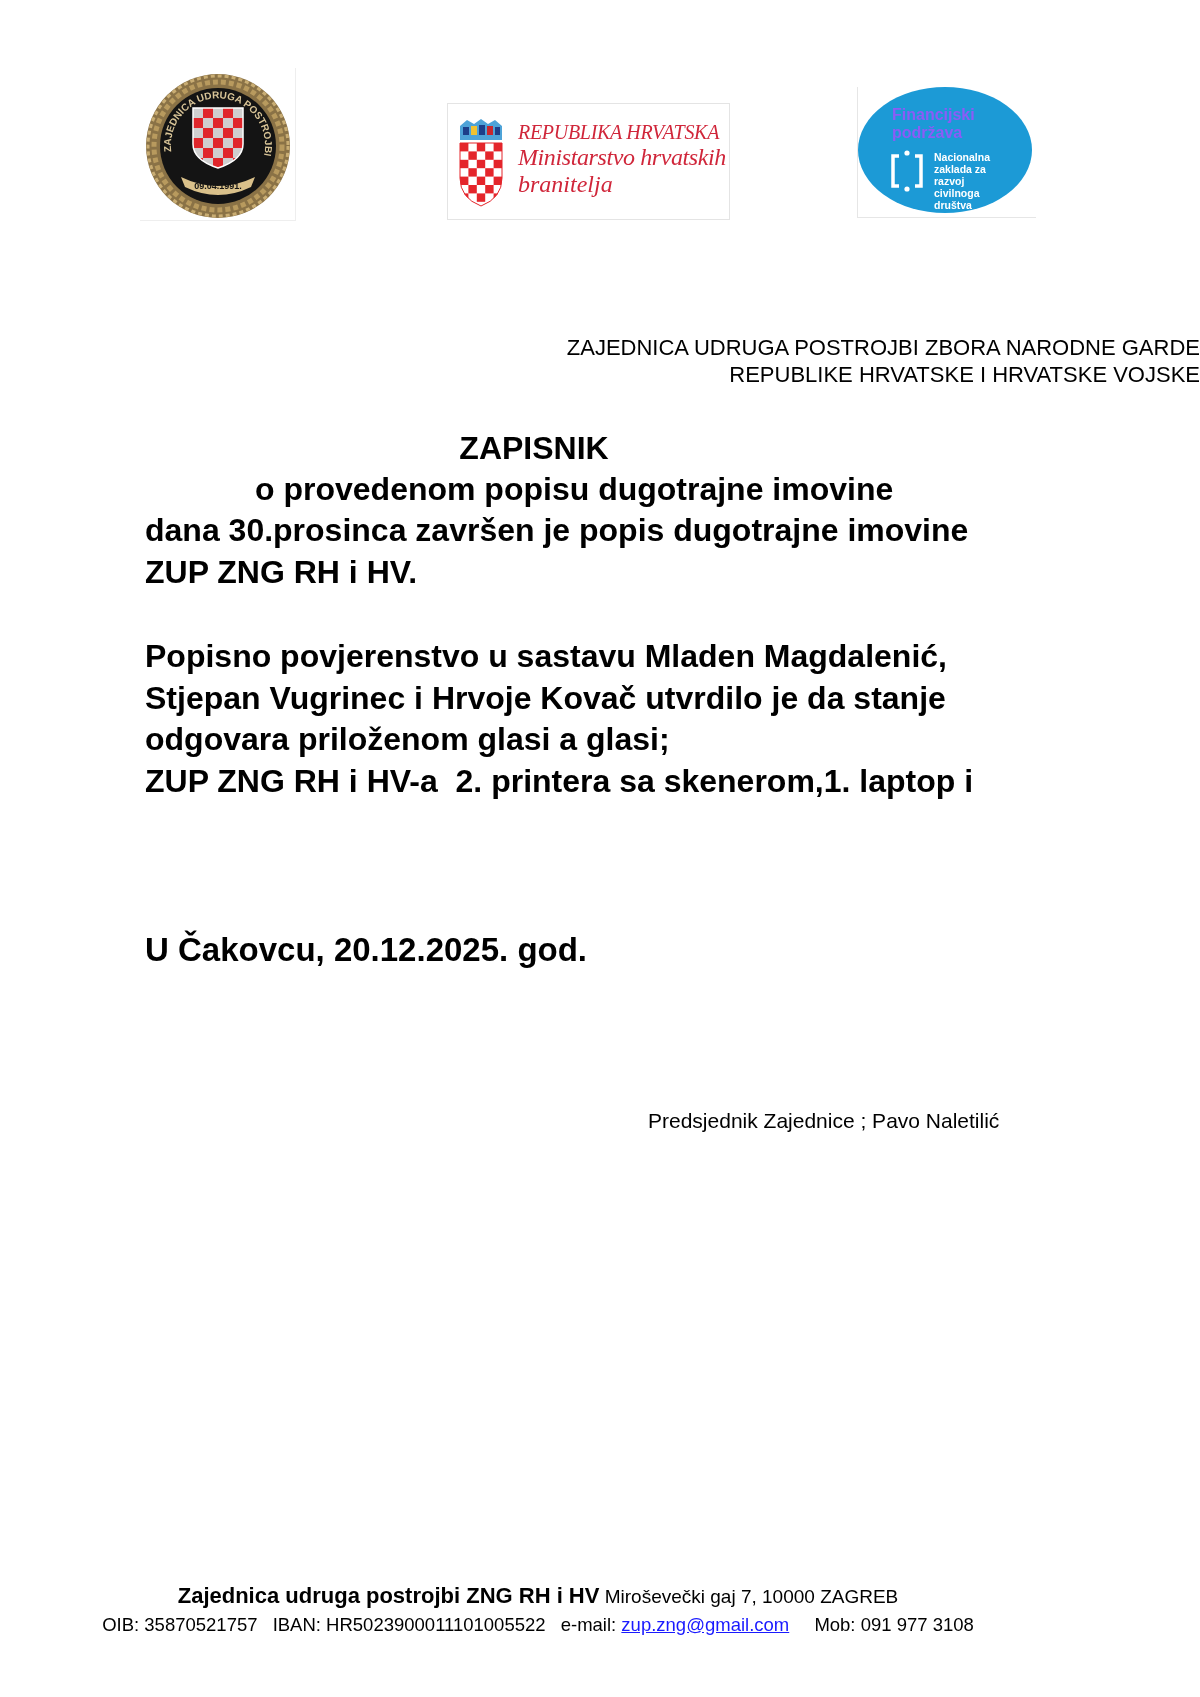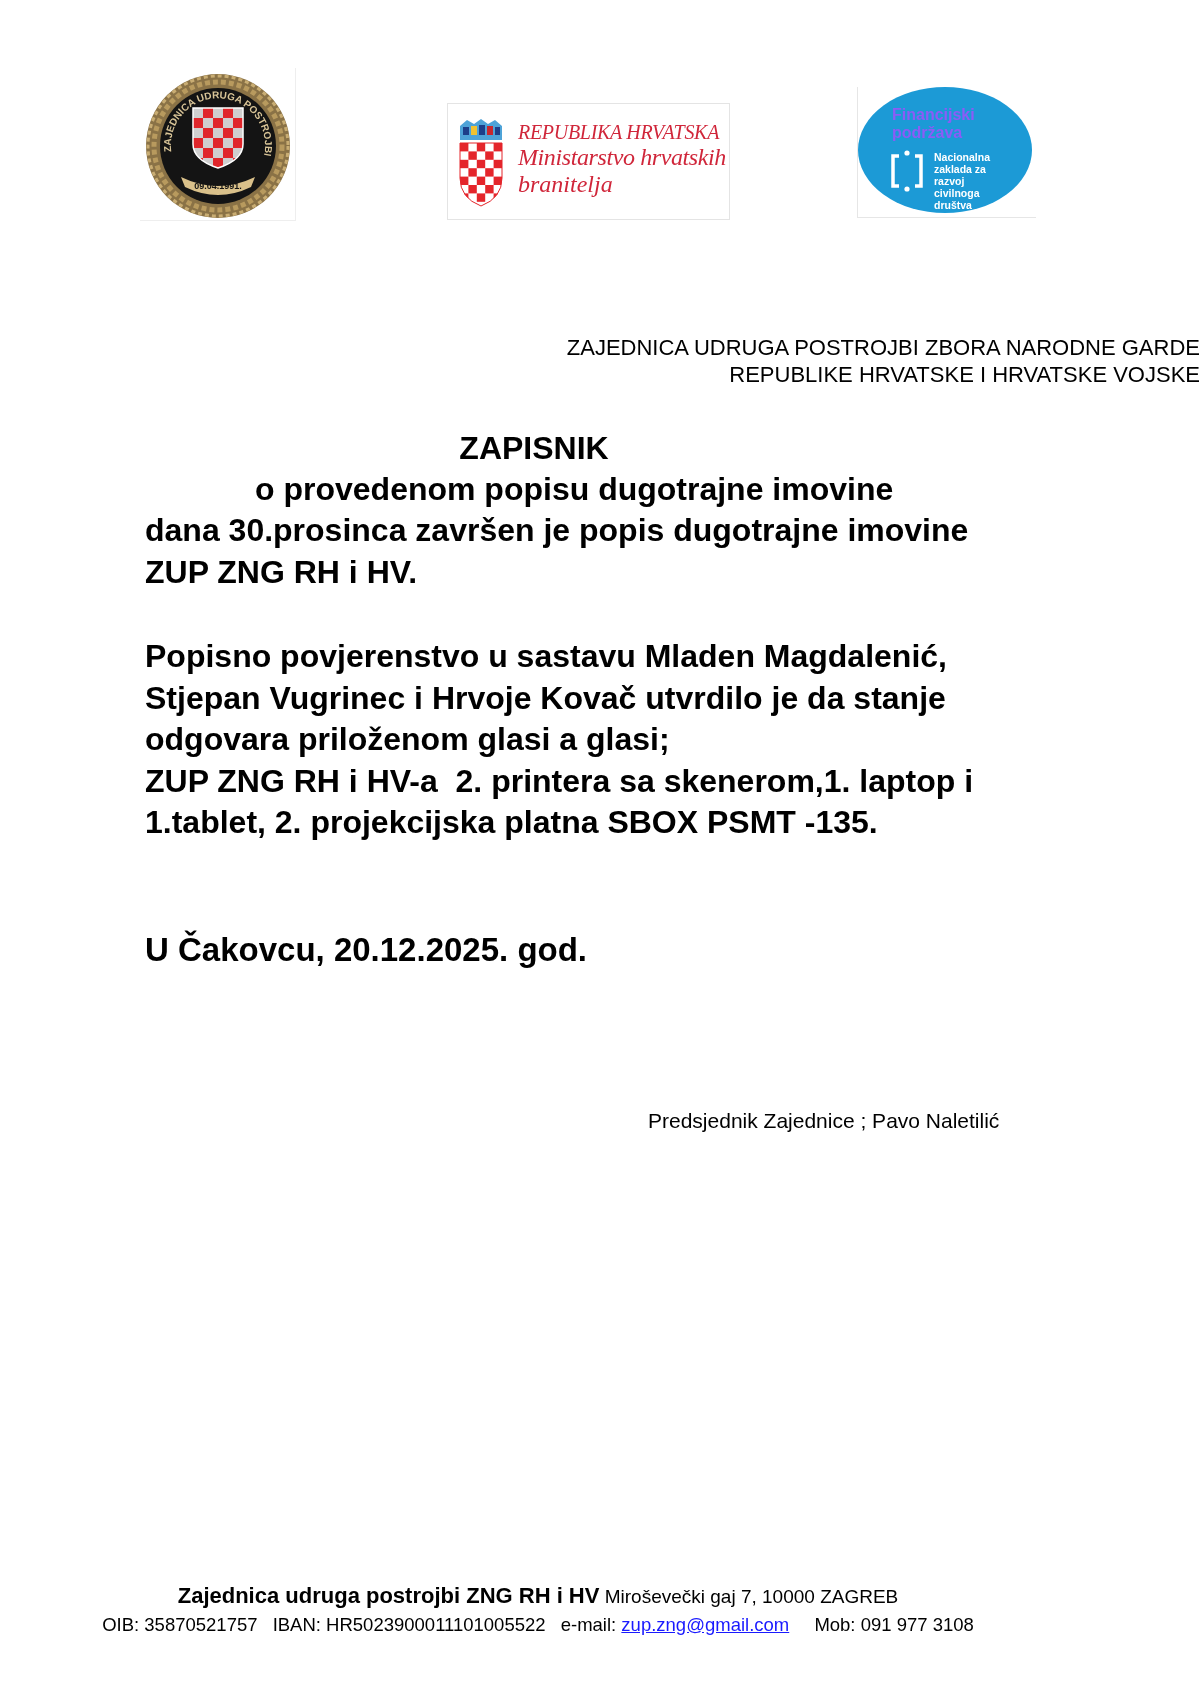--- a/index.html
+++ b/index.html
@@ -167,21 +167,20 @@
 <div class="abs body-block para1">
   <div>dana 30.prosinca završen je popis dugotrajne imovine</div>
   <div>ZUP ZNG RH i HV.</div>
 </div>
 
 <div class="abs body-block para2">
   <div>Popisno povjerenstvo u sastavu Mladen Magdalenić,</div>
   <div>Stjepan Vugrinec i Hrvoje Kovač utvrdilo je da stanje</div>
   <div>odgovara priloženom glasi a glasi;</div>
   <div style="white-space:pre;">ZUP ZNG RH i HV-a  2. printera sa skenerom,1. laptop i</div>
-  <div>1.tablet, 2. projekcijska platna SBOX PSMT -135.</div>
 </div>
 
 <div class="abs date-line">U Čakovcu, 20.12.2025. god.</div>
 
 <div class="abs signature">Predsjednik Zajednice ; Pavo Naletilić</div>
 
 <div class="abs footer">
   <div class="f1">
     <b>Zajednica udruga postrojbi ZNG RH i HV</b>
     <span>Miroševečki gaj 7, 10000 ZAGREB</span>

